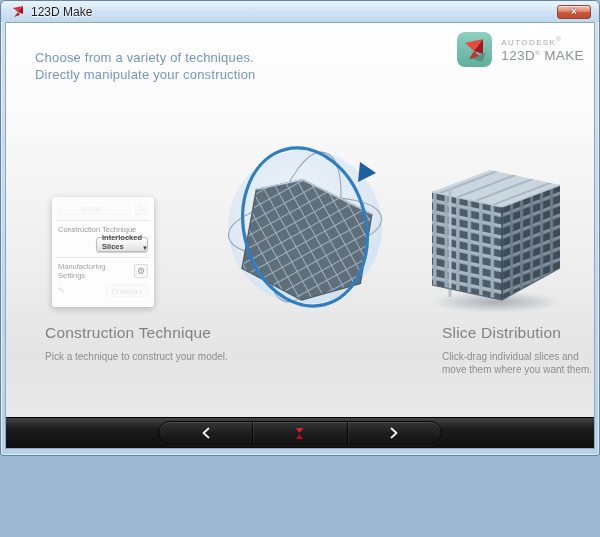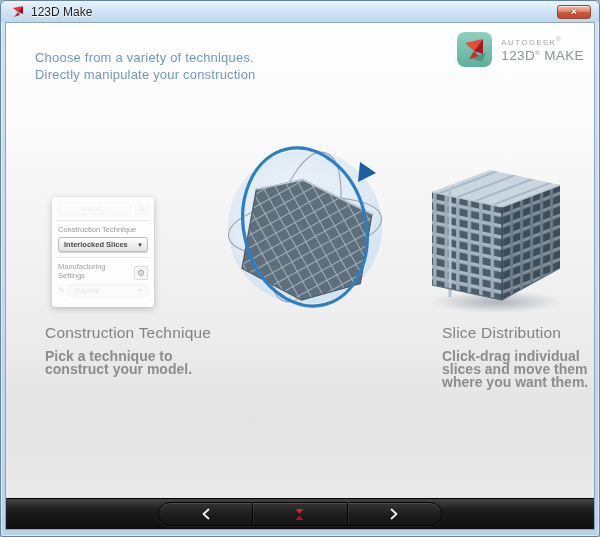--- a/index.html
+++ b/index.html
@@ -1,20 +1,20 @@
 <!DOCTYPE html>
 <html><head>
 <meta charset="utf-8">
 <style>
   * { box-sizing: border-box; margin: 0; padding: 0; }
   html,body { width:600px; height:537px; overflow:hidden;
     font-family:"Liberation Sans", sans-serif; background:#9db8d2; }
 
   
-  .window { position:absolute; inset:0; width:600px; height:537px;
+  .window { position:absolute; inset:0; width:600px; height:456px;
     background:linear-gradient(#cfe2f4,#b8d2ea);
     border:1px solid #66839f; border-radius:6px 6px 3px 3px;
     box-shadow:inset 0 0 0 1px rgba(255,255,255,.55); }
 
   .titlebar { position:absolute; left:0; right:0; top:0; height:21px;
     display:flex; align-items:center;
     background:linear-gradient(#eaf4fd,#d3e5f5 45%,#bfd7ee);
     border-radius:5px 5px 0 0; padding:0 8px; }
   .title-icon { width:14px; height:14px; margin:0 6px 0 2px; flex:0 0 auto; }
   .title-text { font-size:12px; color:#1d1d1d; text-shadow:0 0 3px #fff, 0 1px 0 rgba(255,255,255,.8); }
@@ -50,41 +50,41 @@
     background:linear-gradient(rgba(253,253,253,0), rgba(253,253,253,.95)); border-radius:0 0 4px 4px; pointer-events:none;}
   .row { display:flex; align-items:center; }
   .import-btn { flex:1; height:13px; border:1px solid #ececec; border-radius:3px;
     background:#f8f8f8; color:#cfcfcf; font-size:7px; text-align:center; line-height:12px; }
   .sq-btn { width:13px; height:13px; margin-left:4px; border:1px solid #e6e6e6; border-radius:2px;
     background:#f6f6f6; color:#cfcfcf; font-size:8px; line-height:12px; text-align:center; }
   .divider { border-top:1px solid #e9e9e9; margin:5px -2px 4px; }
   .mock-label { font-size:7.5px; color:#9a9a9a; }
   .dropdown { margin-top:3px; height:15px; border:1px solid #bdbdbd; border-radius:3px;
     background:linear-gradient(#ffffff,#eaeaea 70%,#e0e0e0);
-    box-shadow:0 1px 1px rgba(0,0,0,.18); display:flex; align-items:center; padding:0 4px 0 5px; }
+    box-shadow:0 1px 1px rgba(0,0,0,.18); display:flex; align-items:flex-end; padding:0 4px 0 5px;margin-left:38px; }
   .dropdown .val { flex:1; font-size:7.5px; font-weight:bold; color:#4a4a4a; }
   .dropdown .caret { font-size:6px; color:#3f3f3f; }
-  .manuf-row { margin-top:1px;align-items:flex-end; }
+  .manuf-row { margin-top:1px; }
   .manuf-row .mock-label { flex:1; color:#a3a3a3; }
   .gear-btn { width:14px; height:14px; border:1px solid #dddddd; border-radius:2px;
     background:#f7f7f7; color:#9a9a9a; font-size:9px; line-height:13px; text-align:center; }
   .faint { opacity:.5; margin-top:4px; }
   .pencil { font-size:8px; color:#bbbbbb; margin-right:3px; }
   .dropdown.ghost { flex:1; border-color:#ebebeb; background:#f9f9f9; box-shadow:none; height:13px; margin-top:0;}
   .dropdown.ghost .val { color:#cccccc; font-weight:normal; }
   .dropdown.ghost .caret { color:#d8d8d8; }
 
   
   .sphere-art { position:absolute; left:211px; top:107px; }
   .cube-art   { position:absolute; left:404px; top:127px; }
 
   
   .caption { position:absolute; top:301px; }
   .caption h2 { font-size:15.5px; font-weight:normal; color:#828282; letter-spacing:.2px; }
-  .caption p { margin-top:8px; font-size:14px; line-height:13px; color:#8d8d8d;font-weight:bold; }
+  .caption p { margin-top:8px; font-size:10px; line-height:13px; color:#8d8d8d; }
   .cap1 { left:39px; }  .cap1 p { width:190px; }
   .cap2 { left:248px; } .cap2 p { width:168px; }
   .cap3 { left:436px; } .cap3 p { width:160px; }
 
   
   .navbar { position:absolute; left:0; right:0; bottom:0; height:31px;
     background:linear-gradient(#454545,#1d1d1d 35%,#0e0e0e);
     border-top:1px solid #000; display:flex; align-items:center; justify-content:center; }
   .nav-group { display:flex; width:284px; height:24px; border-radius:12px;
     border:1px solid #060606; overflow:hidden;

